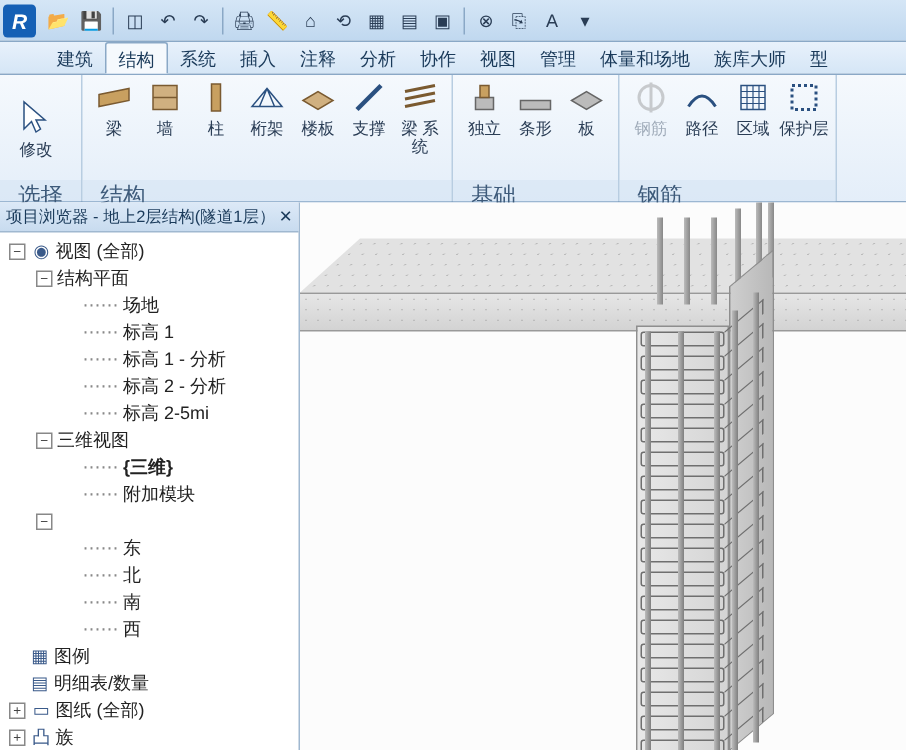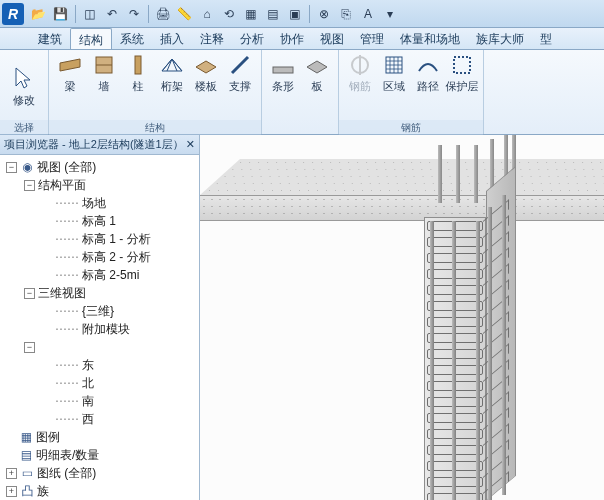--- a/index.html
+++ b/index.html
@@ -7,40 +7,40 @@
 .qat { height: 28px; background: linear-gradient(#d5e6f6,#c0d8ef); display: flex; align-items: center; padding: 0 2px; border-bottom: 1px solid #8aa8c6; }
 .qat .logo { width: 22px; height: 22px; background: #1560b5; border-radius: 3px; display: flex; align-items: center; justify-content: center; color: #fff; font-weight: bold; font-style: italic; font-size: 14px; margin-right: 4px; }
 .qat .qbtn { width: 20px; height: 20px; display: flex; align-items: center; justify-content: center; color: #2a3d55; margin: 0 1px; cursor: pointer; }
 .qat .sep { width: 1px; height: 18px; background: #8aa8c6; margin: 0 3px; }
 .tabs { height: 22px; background: linear-gradient(#e8f1fb,#d5e6f6); display: flex; border-bottom: 1px solid #8aa8c6; padding-left: 30px; }
 .tab { padding: 3px 8px; font-size: 12px; color: #1a3a5a; cursor: pointer; }
 .tab.active { background: #f5f9fd; border: 1px solid #8aa8c6; border-bottom: none; border-radius: 2px 2px 0 0; }
 .ribbon { height: 85px; background: linear-gradient(#f5f9fd,#e4eef9); border-bottom: 1px solid #8aa8c6; display: flex; }
 .panel { border-right: 1px solid #b8cde1; display: flex; flex-direction: column; }
 .panel-body { flex: 1; display: flex; align-items: flex-start; padding: 2px 4px; }
-.panel-title { text-align: center; font-size: 10px; color: #3d5a7a; padding: 1px 12px; background: rgba(200,220,240,.3); }
+.panel-title { font-size: 15px; color: #3d5a7a; padding: 1px 12px; background: rgba(200,220,240,.3); }
 .big-btn { display: flex; flex-direction: column; align-items: center; justify-content: center; width: 40px; height: 66px; cursor: pointer; }
 .big-btn .ico { width: 28px; height: 28px; display: flex; align-items: center; justify-content: center; color: #2a5080; font-size: 18px; }
 .big-btn .lbl { font-size: 11px; color: #2a3d55; text-align: center; line-height: 12px; margin-top: 2px; }
 .small-btn { display: flex; flex-direction: column; align-items: center; width: 34px; height: 66px; cursor: pointer; }
 .small-btn .ico { width: 26px; height: 26px; display: flex; align-items: center; justify-content: center; color: #2a5080; }
 .small-btn .lbl { font-size: 11px; color: #2a3d55; text-align: center; line-height: 12px; margin-top: 2px; }
 .dim .ico, .dim .lbl { opacity: .4; }
 .content { display: flex; height: 365px; }
 .browser { width: 200px; border-right: 1px solid #a0b8d0; display: flex; flex-direction: column; background: #fff; }
 .browser-header { height: 20px; background: linear-gradient(#dce9f7,#c8dbef); border-bottom: 1px solid #a0b8d0; display: flex; align-items: center; padding: 0 4px; font-size: 11px; color: #1a3a5a; }
 .browser-header .close { margin-left: auto; cursor: pointer; }
 .tree { flex: 1; overflow: auto; padding: 3px 2px; font-size: 12px; color: #222; }
 .tree-row { display: flex; align-items: center; height: 18px; cursor: pointer; white-space: nowrap; }
 .tree-row .exp { width: 11px; height: 11px; border: 1px solid #888; display: flex; align-items: center; justify-content: center; font-size: 9px; line-height: 1; color: #444; margin-right: 3px; }
 .tree-row .noexp { width: 13px; }
 .tree-row .tico { width: 15px; display: flex; align-items: center; justify-content: center; margin-right: 2px; color: #3a5a8a; }
 .tree-row .dash { color: #888; margin-right: 3px; }
 .ind1 { padding-left: 4px; } .ind2 { padding-left: 22px; } .ind3 { padding-left: 40px; }
-.bold { font-weight: normal; }
+.bold { font-weight: bold; }
 .viewport { flex: 1; background: #fcfcfc; position: relative; overflow: hidden; }
 
 .slab { position: absolute; left: 0; top: 24px; width: 404px; height: 84px; }
 .slab-top { position: absolute; left: 0; top: 0; width: 404px; height: 36px; background: #e2e2e2; transform: skewX(-48deg); transform-origin: bottom left; }
 .slab-top::after { content:""; position:absolute; inset:0; background-image: radial-gradient(#999 0.6px, transparent 0.6px); background-size: 9px 7px; opacity: .55; }
 .slab-front { position: absolute; left: 0; top: 36px; width: 404px; height: 26px; background: linear-gradient(#e6e6e6,#d3d3d3); border-top: 1px solid #999; border-bottom: 1px solid #999; }
 .slab-front::after { content:""; position:absolute; inset:0; background-image: radial-gradient(#8c8c8c 0.6px, transparent 0.6px); background-size: 8px 7px; opacity: .5; }
 
 .verts { position: absolute; left: 232px; top: 10px; width: 90px; height: 60px; }
 .vbar { position: absolute; width: 4px; background: linear-gradient(90deg,#bbb,#888); }
@@ -155,70 +155,89 @@
           <div class="lbl">楼板</div>
         </div>
         <div class="small-btn">
           <div class="ico">
             <svg class="ico-svg" viewBox="0 0 24 24">
               <line x1="4" y1="20" x2="20" y2="4" stroke="#2a5080" stroke-width="3"></line>
             </svg>
           </div>
           <div class="lbl">支撑</div>
         </div>
+        <div class="small-btn">
+          <div class="ico">
+            <svg class="ico-svg" viewBox="0 0 24 24">
+              <path d="M2 8 L22 4 M2 13 L22 9 M2 18 L22 14" stroke="#7a5a30" stroke-width="2" fill="none"></path>
+            </svg>
+          </div>
+          <div class="lbl">梁
+系统</div>
+        </div>
       </div>
       <div class="panel-title">结构</div>
     </div>
     <div class="panel">
       <div class="panel-body">
         <div class="small-btn">
           <div class="ico">
             <svg class="ico-svg" viewBox="0 0 24 24">
+              <rect x="6" y="12" width="12" height="8" fill="#bbb" stroke="#666"></rect>
+              <rect x="9" y="4" width="6" height="8" fill="#c8a060" stroke="#7a5a30"></rect>
+            </svg>
+          </div>
+          <div class="lbl">独立</div>
+        </div>
+        <div class="small-btn">
+          <div class="ico">
+            <svg class="ico-svg" viewBox="0 0 24 24">
               <rect x="2" y="14" width="20" height="6" fill="#bbb" stroke="#666"></rect>
             </svg>
           </div>
           <div class="lbl">条形</div>
         </div>
         <div class="small-btn">
           <div class="ico">
             <svg class="ico-svg" viewBox="0 0 24 24">
               <path d="M2 14 L12 8 L22 14 L12 20 Z" fill="#bbb" stroke="#666"></path>
             </svg>
           </div>
           <div class="lbl">板</div>
         </div>
       </div>
+      <div class="panel-title">基础</div>
     </div>
     <div class="panel">
       <div class="panel-body">
         <div class="small-btn dim">
           <div class="ico">
             <svg class="ico-svg" viewBox="0 0 24 24">
               <circle cx="12" cy="12" r="8" fill="none" stroke="#888" stroke-width="2"></circle>
               <line x1="12" y1="2" x2="12" y2="22" stroke="#888" stroke-width="2"></line>
             </svg>
           </div>
           <div class="lbl">钢筋</div>
         </div>
         <div class="small-btn">
           <div class="ico">
             <svg class="ico-svg" viewBox="0 0 24 24">
+              <path d="M3 18 Q12 4 21 18" fill="none" stroke="#2a5080" stroke-width="2"></path>
+            </svg>
+          </div>
+          <div class="lbl">路径</div>
+        </div>
+        <div class="small-btn">
+          <div class="ico">
+            <svg class="ico-svg" viewBox="0 0 24 24">
               <rect x="4" y="4" width="16" height="16" fill="none" stroke="#2a5080"></rect>
               <path d="M4 8 L20 8 M4 12 L20 12 M4 16 L20 16 M8 4 L8 20 M12 4 L12 20 M16 4 L16 20" stroke="#2a5080" stroke-width="0.8"></path>
             </svg>
           </div>
           <div class="lbl">区域</div>
-        </div>
-        <div class="small-btn">
-          <div class="ico">
-            <svg class="ico-svg" viewBox="0 0 24 24">
-              <path d="M3 18 Q12 4 21 18" fill="none" stroke="#2a5080" stroke-width="2"></path>
-            </svg>
-          </div>
-          <div class="lbl">路径</div>
         </div>
         <div class="small-btn">
           <div class="ico">
             <svg class="ico-svg" viewBox="0 0 24 24">
               <rect x="4" y="4" width="16" height="16" fill="none" stroke="#2a5080" stroke-width="2" stroke-dasharray="2 2"></rect>
             </svg>
           </div>
           <div class="lbl">保护层</div>
         </div>
       </div>

